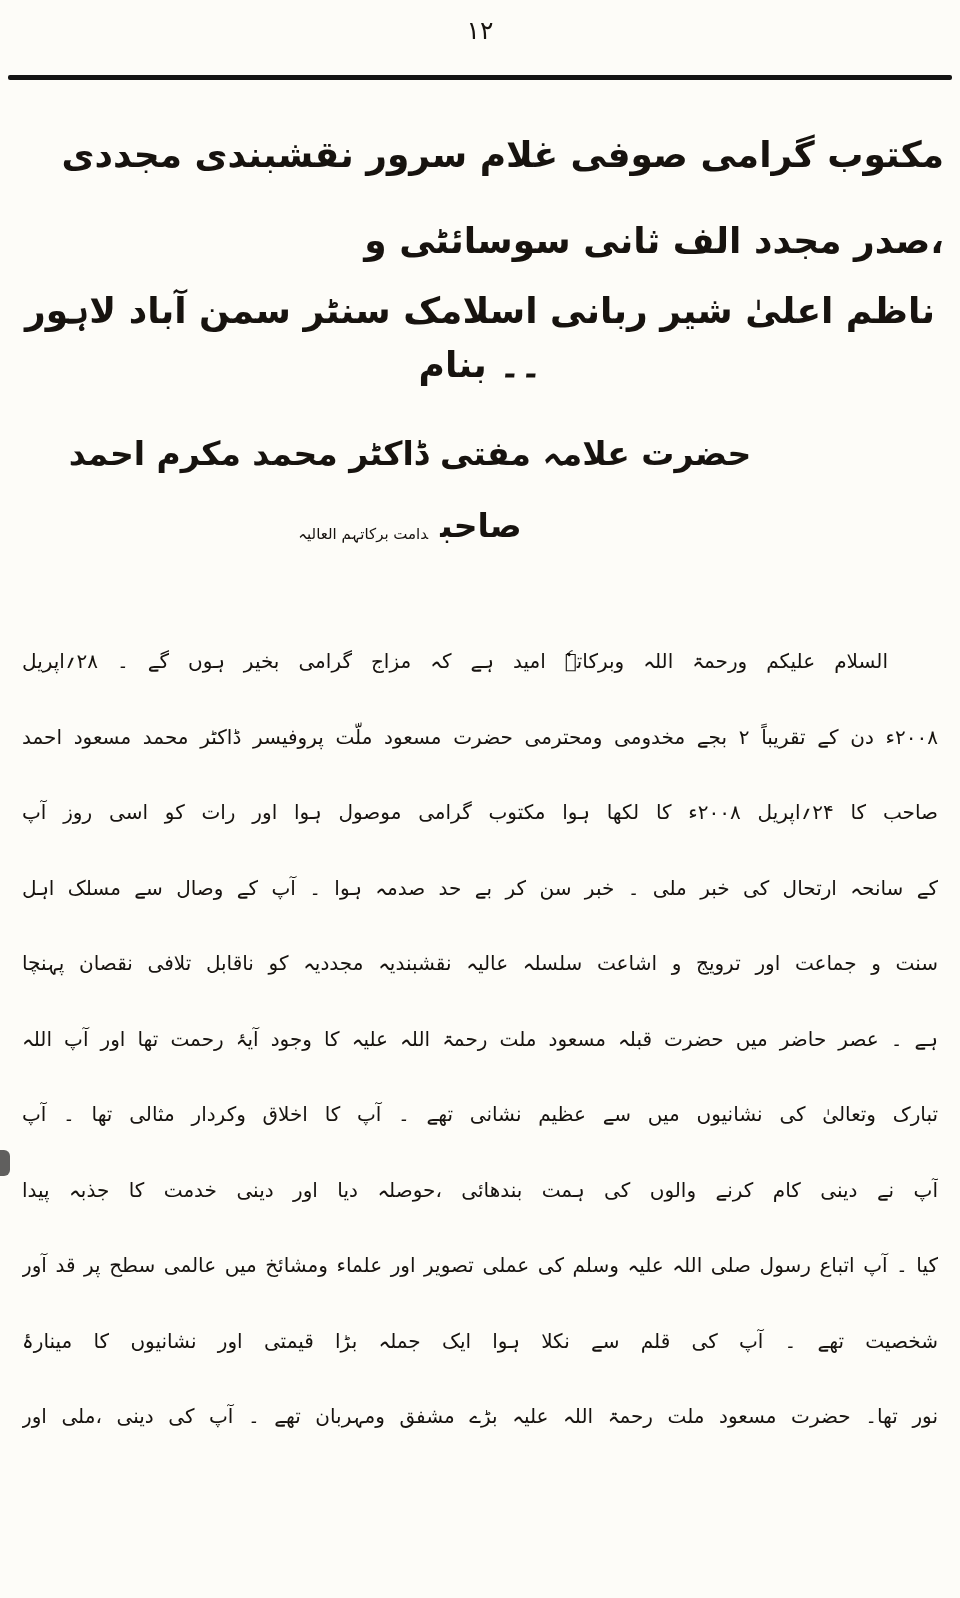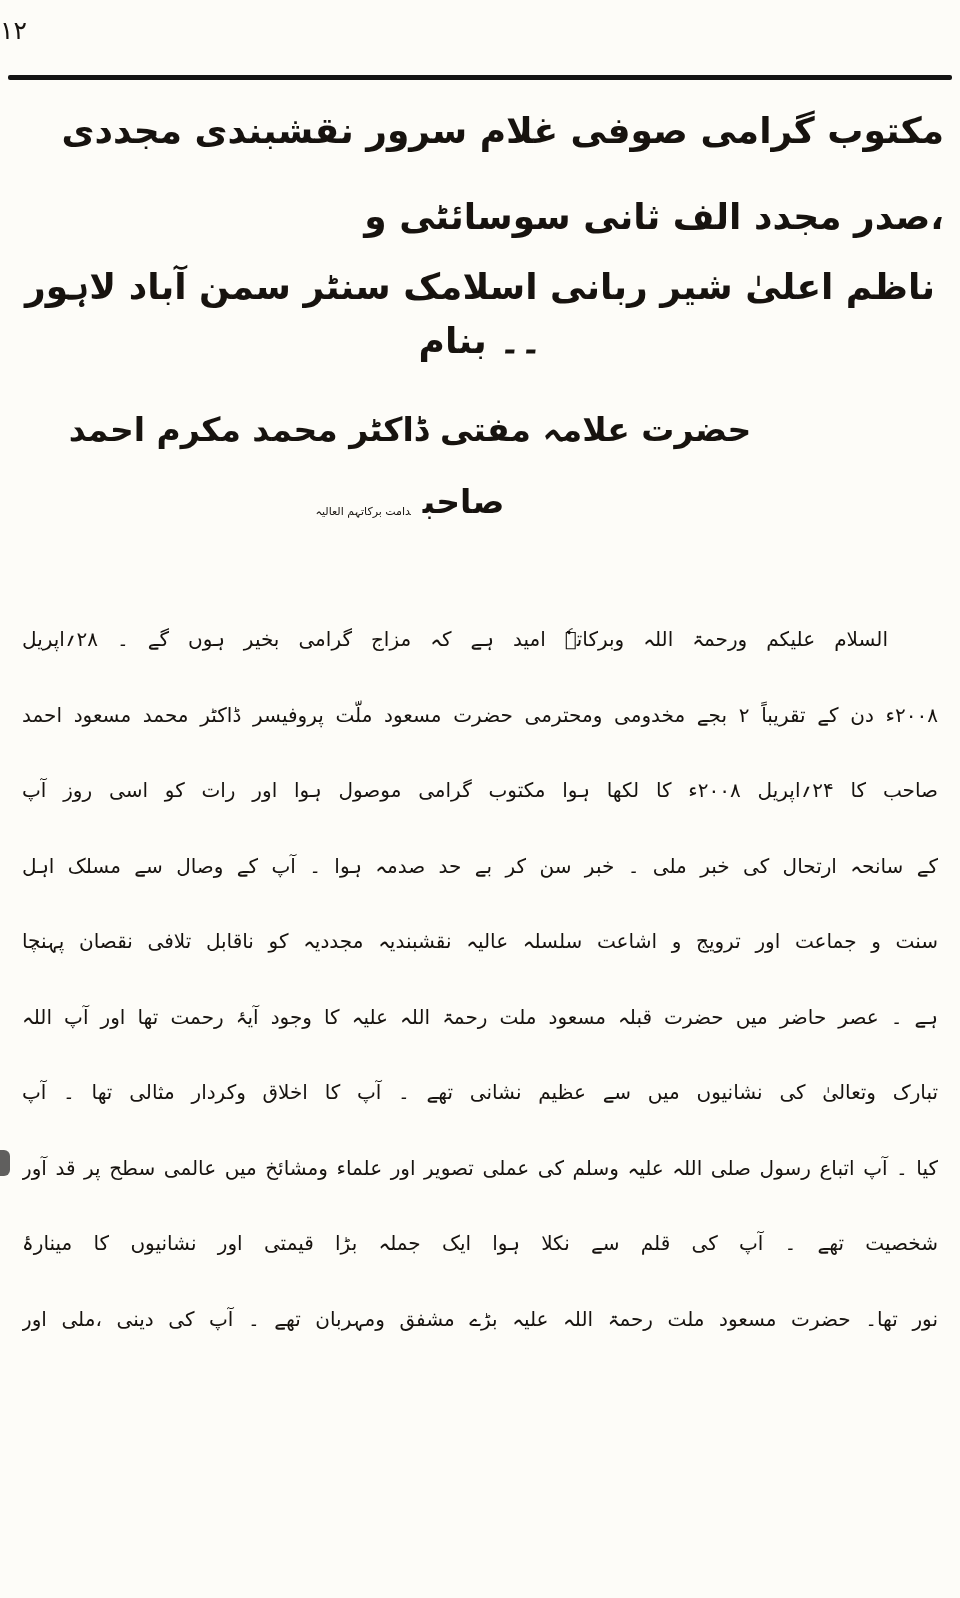--- a/index.html
+++ b/index.html
@@ -10,36 +10,36 @@
     width:960px; height:1598px;
     background:#fdfcf8;
     color:#17130f;
     font-family:"DejaVu Sans", sans-serif;
     position:relative;
     overflow:hidden;
     direction:rtl;
   }
 
   .page-number {
-    text-align:left;
+    text-align:center;
     font-size:25px;
     padding-top:16px;
     letter-spacing:2px;
   }
 
   .top-rule {
     height:5px;
     background:#141414;
     margin:30px 8px 0 8px;
     border:none;
     border-radius:2px;
   }
 
   .letter-header {
-    padding:8px 16px 0 16px;
+    padding:32px 16px 0 16px;
     font-weight:bold;
   }
   .h-line1 {
     font-size:36px;
     line-height:86px;
     text-align:right;
   }
   .h-line2 {
     font-size:36px;
     line-height:54px;
@@ -47,21 +47,21 @@
   }
   .addressee {
     margin-top:26px;
     font-size:33px;
     line-height:72px;
     text-align:center;
     padding-left:0;
     padding-right:140px; 
   }
   .addressee-suffix {
-    font-size:11px;
+    font-size:15px;
     font-weight:normal;
     margin-right:12px;
     vertical-align:-2px;
     letter-spacing:0.5px;
   }
 
   .letter-body {
     margin-top:54px;
     padding:0 22px;
   }
@@ -104,20 +104,21 @@
   </div>
 
   <div class="letter-body">
       <div class="line">السلام علیکم ورحمۃ اللہ وبرکاتہٗ امید ہے کہ مزاج گرامی بخیر ہوں گے ۔ ۲۸؍اپریل</div>
       <div class="line">۲۰۰۸ء دن کے تقریباً ۲ بجے مخدومی ومحترمی حضرت مسعود ملّت پروفیسر ڈاکٹر محمد مسعود احمد</div>
       <div class="line">صاحب کا ۲۴؍اپریل ۲۰۰۸ء کا لکھا ہوا مکتوب گرامی موصول ہوا اور رات کو اسی روز آپ</div>
       <div class="line">کے سانحہ ارتحال کی خبر ملی ۔ خبر سن کر بے حد صدمہ ہوا ۔ آپ کے وصال سے مسلک اہل</div>
       <div class="line">سنت و جماعت اور ترویج و اشاعت سلسلہ عالیہ نقشبندیہ مجددیہ کو ناقابل تلافی نقصان پہنچا</div>
       <div class="line">ہے ۔ عصر حاضر میں حضرت قبلہ مسعود ملت رحمۃ اللہ علیہ کا وجود آیۂ رحمت تھا اور آپ اللہ</div>
       <div class="line">تبارک وتعالیٰ کی نشانیوں میں سے عظیم نشانی تھے ۔ آپ کا اخلاق وکردار مثالی تھا ۔ آپ</div>
+      <div class="line">آپ نے دینی کام کرنے والوں کی ہمت بندھائی ،حوصلہ دیا اور دینی خدمت کا جذبہ پیدا</div>
       <div class="line">کیا ۔ آپ اتباع رسول صلی اللہ علیہ وسلم کی عملی تصویر اور علماء ومشائخ میں عالمی سطح پر قد آور</div>
       <div class="line">شخصیت تھے ۔ آپ کی قلم سے نکلا ہوا ایک جملہ بڑا قیمتی اور نشانیوں کا مینارۂ</div>
       <div class="line">نور تھا۔ حضرت مسعود ملت رحمۃ اللہ علیہ بڑے مشفق ومہربان تھے ۔ آپ کی دینی ،ملی اور</div>
     </div>
 
   <div class="scan-artifact"></div>
 
 </div>
 
 </body></html>

